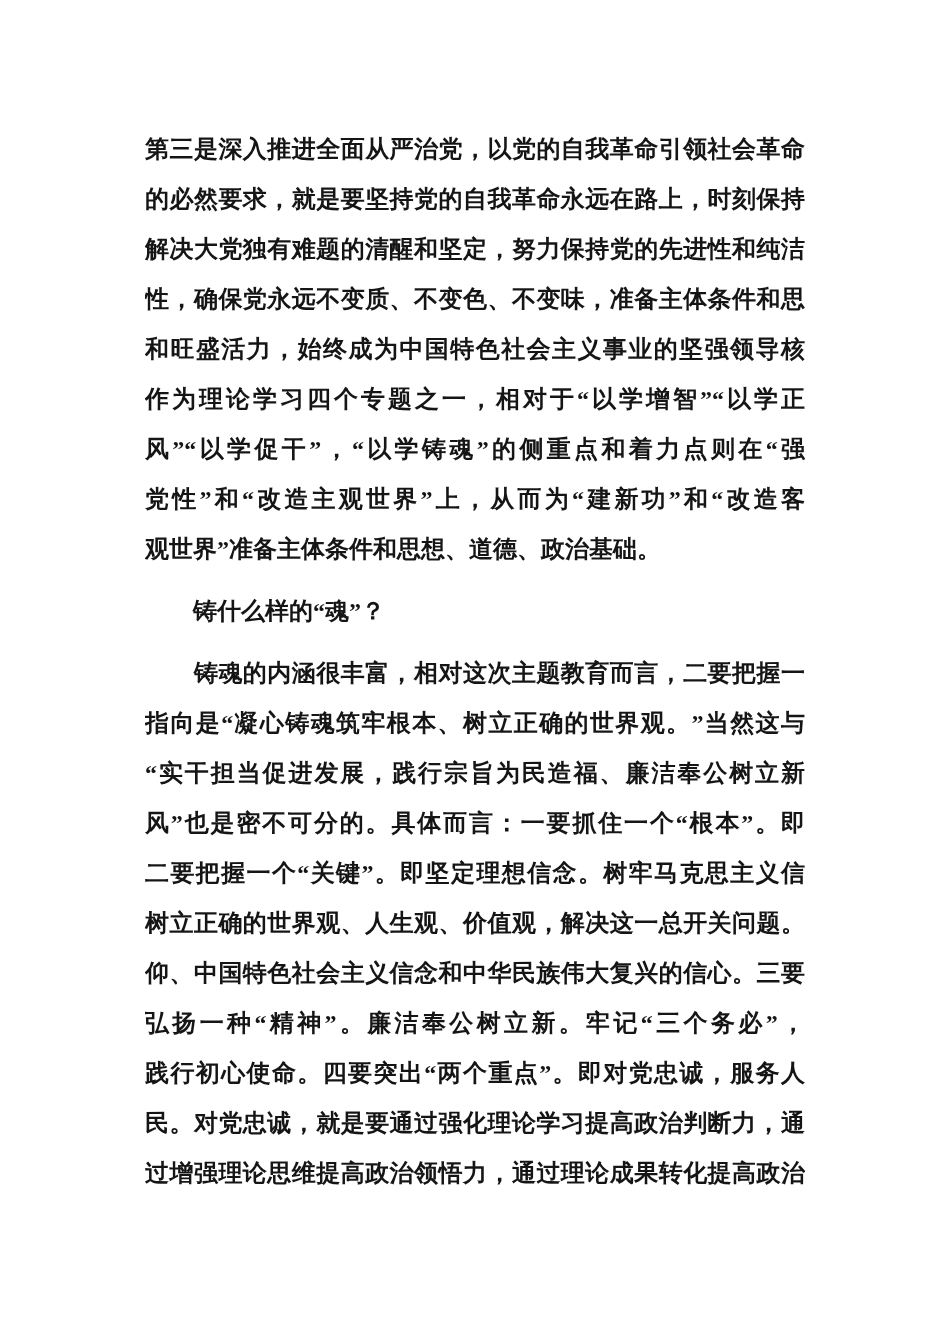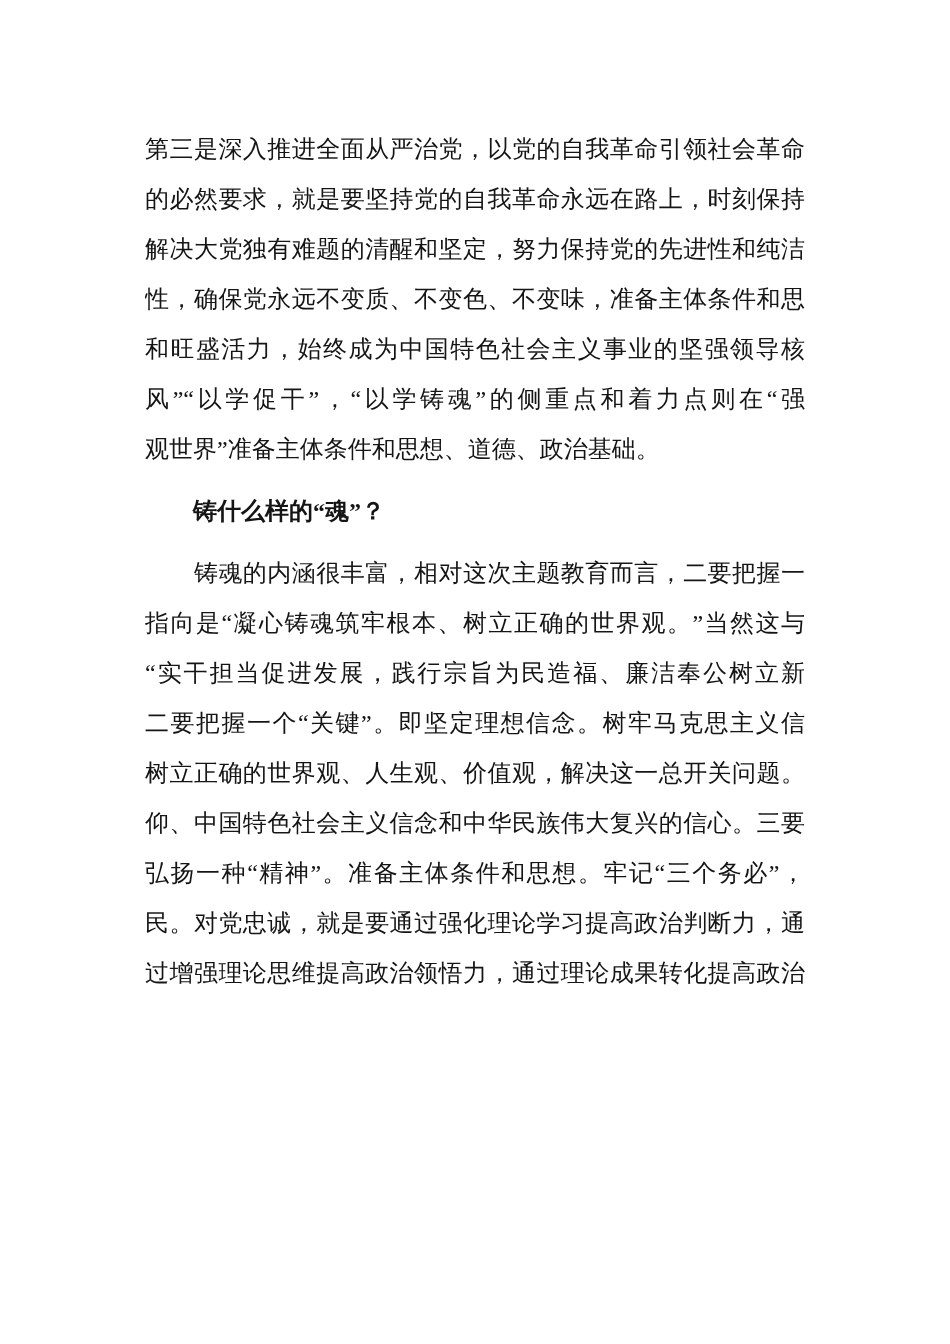--- a/index.html
+++ b/index.html
@@ -24,20 +24,21 @@
     width: 660px;
   }
   .block { margin: 0; }
   .line {
     font-size: 24px;
     line-height: 50px;
     height: 50px;
     text-align: justify;
     letter-spacing: 0;
     overflow: hidden;
+    font-weight: bold;
   }
   
   .line.jl { text-align-last: justify; }
   .block.heading { margin: 12px 0; }
   .block.heading .line {
     font-weight: 700;
     text-align: center;
     text-align-last: left;
   }
 </style>
@@ -45,31 +46,35 @@
 <body style="background: rgb(255, 255, 255); color: rgb(21, 21, 21);">
 
 <div class="page">
   <div class="content">
       <div class="block paragraph">
         <div class="line jl">第三是深入推进全面从严治党，以党的自我革命引领社会革命</div>
         <div class="line jl">的必然要求，就是要坚持党的自我革命永远在路上，时刻保持</div>
         <div class="line jl">解决大党独有难题的清醒和坚定，努力保持党的先进性和纯洁</div>
         <div class="line jl">性，确保党永远不变质、不变色、不变味，准备主体条件和思想</div>
         <div class="line jl">和旺盛活力，始终成为中国特色社会主义事业的坚强领导核心。</div>
+        <div class="line jl">作为理论学习四个专题之一，相对于“以学增智”“以学正</div>
         <div class="line jl">风”“以学促干”，“以学铸魂”的侧重点和着力点则在“强</div>
+        <div class="line jl">党性”和“改造主观世界”上，从而为“建新功”和“改造客</div>
         <div class="line">观世界”准备主体条件和思想、道德、政治基础。</div>
       </div>
       <div class="block heading">
         <div class="line">　　铸什么样的“魂”？</div>
       </div>
       <div class="block paragraph">
         <div class="line jl">　　铸魂的内涵很丰富，相对这次主题教育而言，二要把握一个</div>
         <div class="line jl">指向是“凝心铸魂筑牢根本、树立正确的世界观。”当然这与</div>
         <div class="line jl">“实干担当促进发展，践行宗旨为民造福、廉洁奉公树立新</div>
+        <div class="line jl">风”也是密不可分的。具体而言：一要抓住一个“根本”。即</div>
         <div class="line jl">二要把握一个“关键”。即坚定理想信念。树牢马克思主义信</div>
         <div class="line jl">树立正确的世界观、人生观、价值观，解决这一总开关问题。</div>
         <div class="line jl">仰、中国特色社会主义信念和中华民族伟大复兴的信心。三要</div>
-        <div class="line jl">弘扬一种“精神”。准备主体条件和思想。牢记“三个务必”，</div>
+        <div class="line jl">弘扬一种“精神”。廉洁奉公树立新。牢记“三个务必”，</div>
+        <div class="line jl">践行初心使命。四要突出“两个重点”。即对党忠诚，服务人</div>
         <div class="line jl">民。对党忠诚，就是要通过强化理论学习提高政治判断力，通</div>
         <div class="line jl">过增强理论思维提高政治领悟力，通过理论成果转化提高政治</div>
       </div>
     </div>
 </div>
 
 </body></html>

